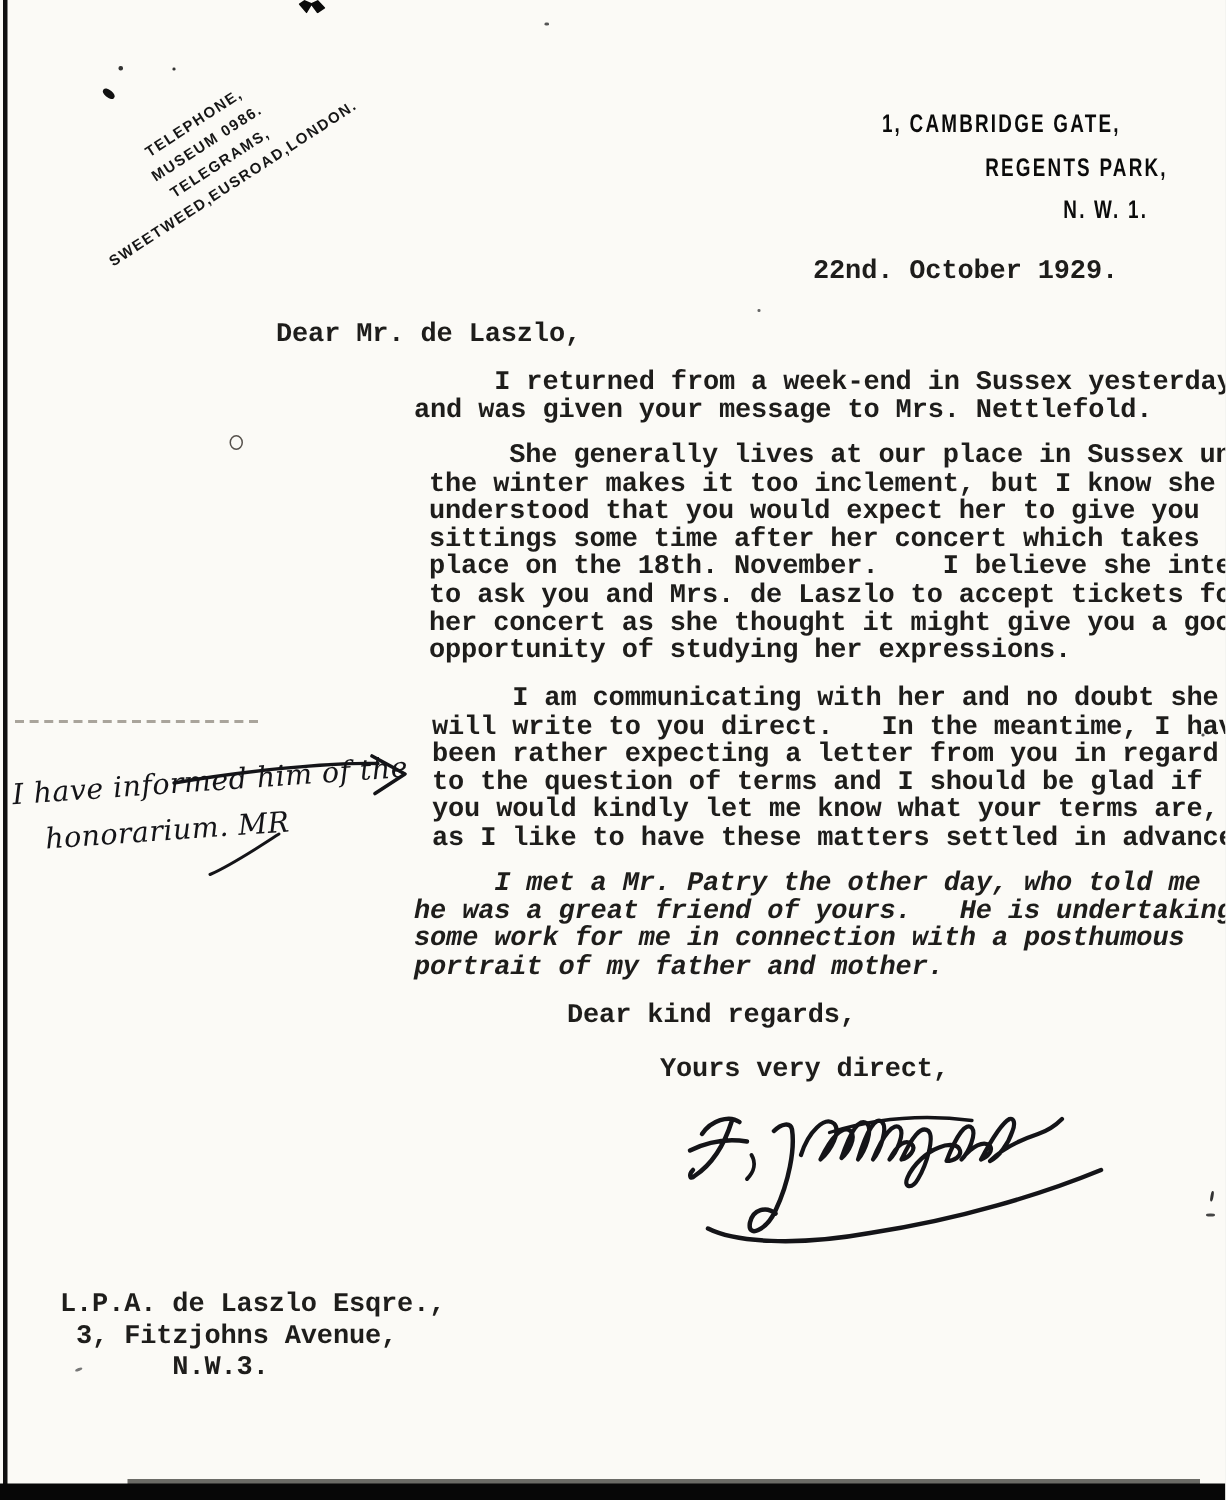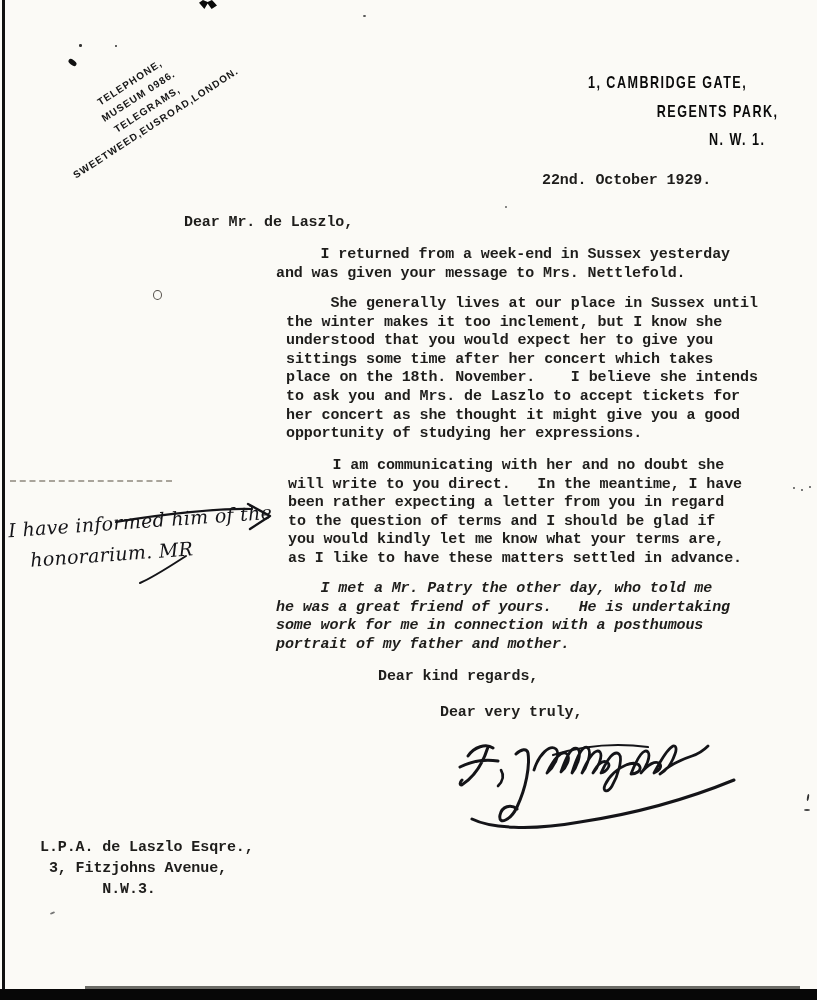--- a/index.html
+++ b/index.html
@@ -2,21 +2,21 @@
 <html style="--paper: #fbfaf6; --ink: #1e1d1b; --print: #0b0b0b; --pen: #141418;"><head>
 <meta charset="utf-8">
 <style>
   html,body{margin:0;padding:0;}
   body{width:817px;height:1000px;position:relative;background:#e9e9e6;
        font-family:"Liberation Sans",sans-serif;}
   .page{position:absolute;left:0;top:0;width:817px;height:1000px;overflow:hidden;
         background:var(--paper,#fbfaf6);}
   
   .typed{position:absolute;font-family:"Liberation Mono",monospace;font-weight:700;
-         font-size:15px;line-height:18.6px;letter-spacing:-0.1px;
+         font-size:18px;line-height:18.6px;letter-spacing:-0.1px;
          color:var(--ink,#1e1d1b);white-space:pre;}
   
   .print{position:absolute;font-family:"Liberation Sans",sans-serif;font-weight:700;
          font-size:17px;letter-spacing:2px;color:var(--print,#0b0b0b);white-space:pre;
          transform:scaleX(0.74);transform-origin:100% 50%;}
   .letterhead{position:absolute;left:43px;top:71px;width:200px;text-align:center;
          transform:rotate(-33deg);font-family:"Liberation Sans",sans-serif;
          font-weight:700;font-size:10px;letter-spacing:1.1px;line-height:16px;
          color:#161616;}
   .letterhead div{white-space:nowrap;}
@@ -86,40 +86,40 @@
 will write to you direct.   In the meantime, I have
 been rather expecting a letter from you in regard
 to the question of terms and I should be glad if
 you would kindly let me know what your terms are,
 as I like to have these matters settled in advance.</div>
   <div class="typed" style="left:276px;top:580px;font-style:italic;">     I met a Mr. Patry the other day, who told me
 he was a great friend of yours.   He is undertaking
 some work for me in connection with a posthumous
 portrait of my father and mother.</div>
   <div class="typed" style="left:378px;top:668px;">Dear kind regards,</div>
-  <div class="typed" style="left:440px;top:704px;">Dear very truly,</div>
+  <div class="typed" style="left:440px;top:704px;">Yours very direct,</div>
 
   <svg style="left:450px;top:736px;" width="300" height="110" viewBox="0 0 300 110" aria-label="F. J Nettlefold">
     <path class="stroke" stroke-width="3" d="M18,20 C24,11 36,7 43,12 M38,11 C33,27 25,40 13,48 C10,51 9,47 12,44 M10,31 C22,25 36,23 48,25"></path>
     <path class="stroke" stroke-width="2.6" d="M51,34 C54,39 53,45 48,50"></path>
     <path class="stroke" stroke-width="3" d="M66,18 C71,13 77,12 78,17 C80,30 76,52 67,71 C61,84 48,90 50,79 C52,70 61,68 67,73"></path>
     <path class="stroke" stroke-width="2.8" d="M84,34 C89,18 100,8 106,13 C111,18 104,31 97,37 C104,22 112,14 117,18 C121,22 116,32 111,36 C117,18 123,9 128,13 C132,17 127,31 122,37 C128,17 134,8 138,12 C142,16 137,31 132,37 C139,20 146,12 150,16 C153,20 148,32 143,37 C148,27 154,23 158,27 C161,30 156,36 151,37 C158,22 164,14 169,18 C173,22 168,40 162,50 C158,57 152,56 155,49 C159,40 168,32 176,29 C183,26 189,27 190,31 C191,35 186,38 181,38 C188,20 194,12 198,16 C201,20 196,32 191,37 C198,28 206,24 210,28 C212,31 209,35 204,37 C212,22 219,12 223,10 C226,9 227,13 225,18 C222,27 216,35 210,38 C218,30 230,24 242,20 C248,18 254,14 258,10"></path>
     <path class="stroke" stroke-width="2.2" d="M103,19 C135,9 168,7 198,11"></path>
     <path class="stroke" stroke-width="3" d="M22,83 C40,92 80,95 130,86 C190,77 245,60 284,44"></path>
   </svg>
 
   <div class="hand" style="left:8px;top:510px;">I have informed him of the</div>
   <div class="hand" style="left:30px;top:543px;">honorarium. MR</div>
   <svg style="left:112px;top:499px;" width="172" height="34" viewBox="0 0 172 34">
     <path class="stroke" stroke-width="2.2" d="M4,23 C50,15 110,9 140,10"></path>
     <path class="stroke" stroke-width="2.4" d="M136,5 L158,17 L138,30"></path>
   </svg>
   <svg style="left:136px;top:553px;" width="54" height="34" viewBox="0 0 54 34">
     <path class="stroke" stroke-width="2" d="M4,30 C18,24 36,12 50,3"></path>
   </svg>
 
-  <div class="typed" style="left:40px;top:837px;line-height:21px;">L.P.A. de Laszlo Esqre.,
+  <div class="typed" style="left:40px;top:860px;line-height:21px;">L.P.A. de Laszlo Esqre.,
  3, Fitzjohns Avenue,
        N.W.3.</div>
 
   <div class="smudge"></div>
   <div class="edge-bottom"></div>
 </div>
 
 </body></html>

